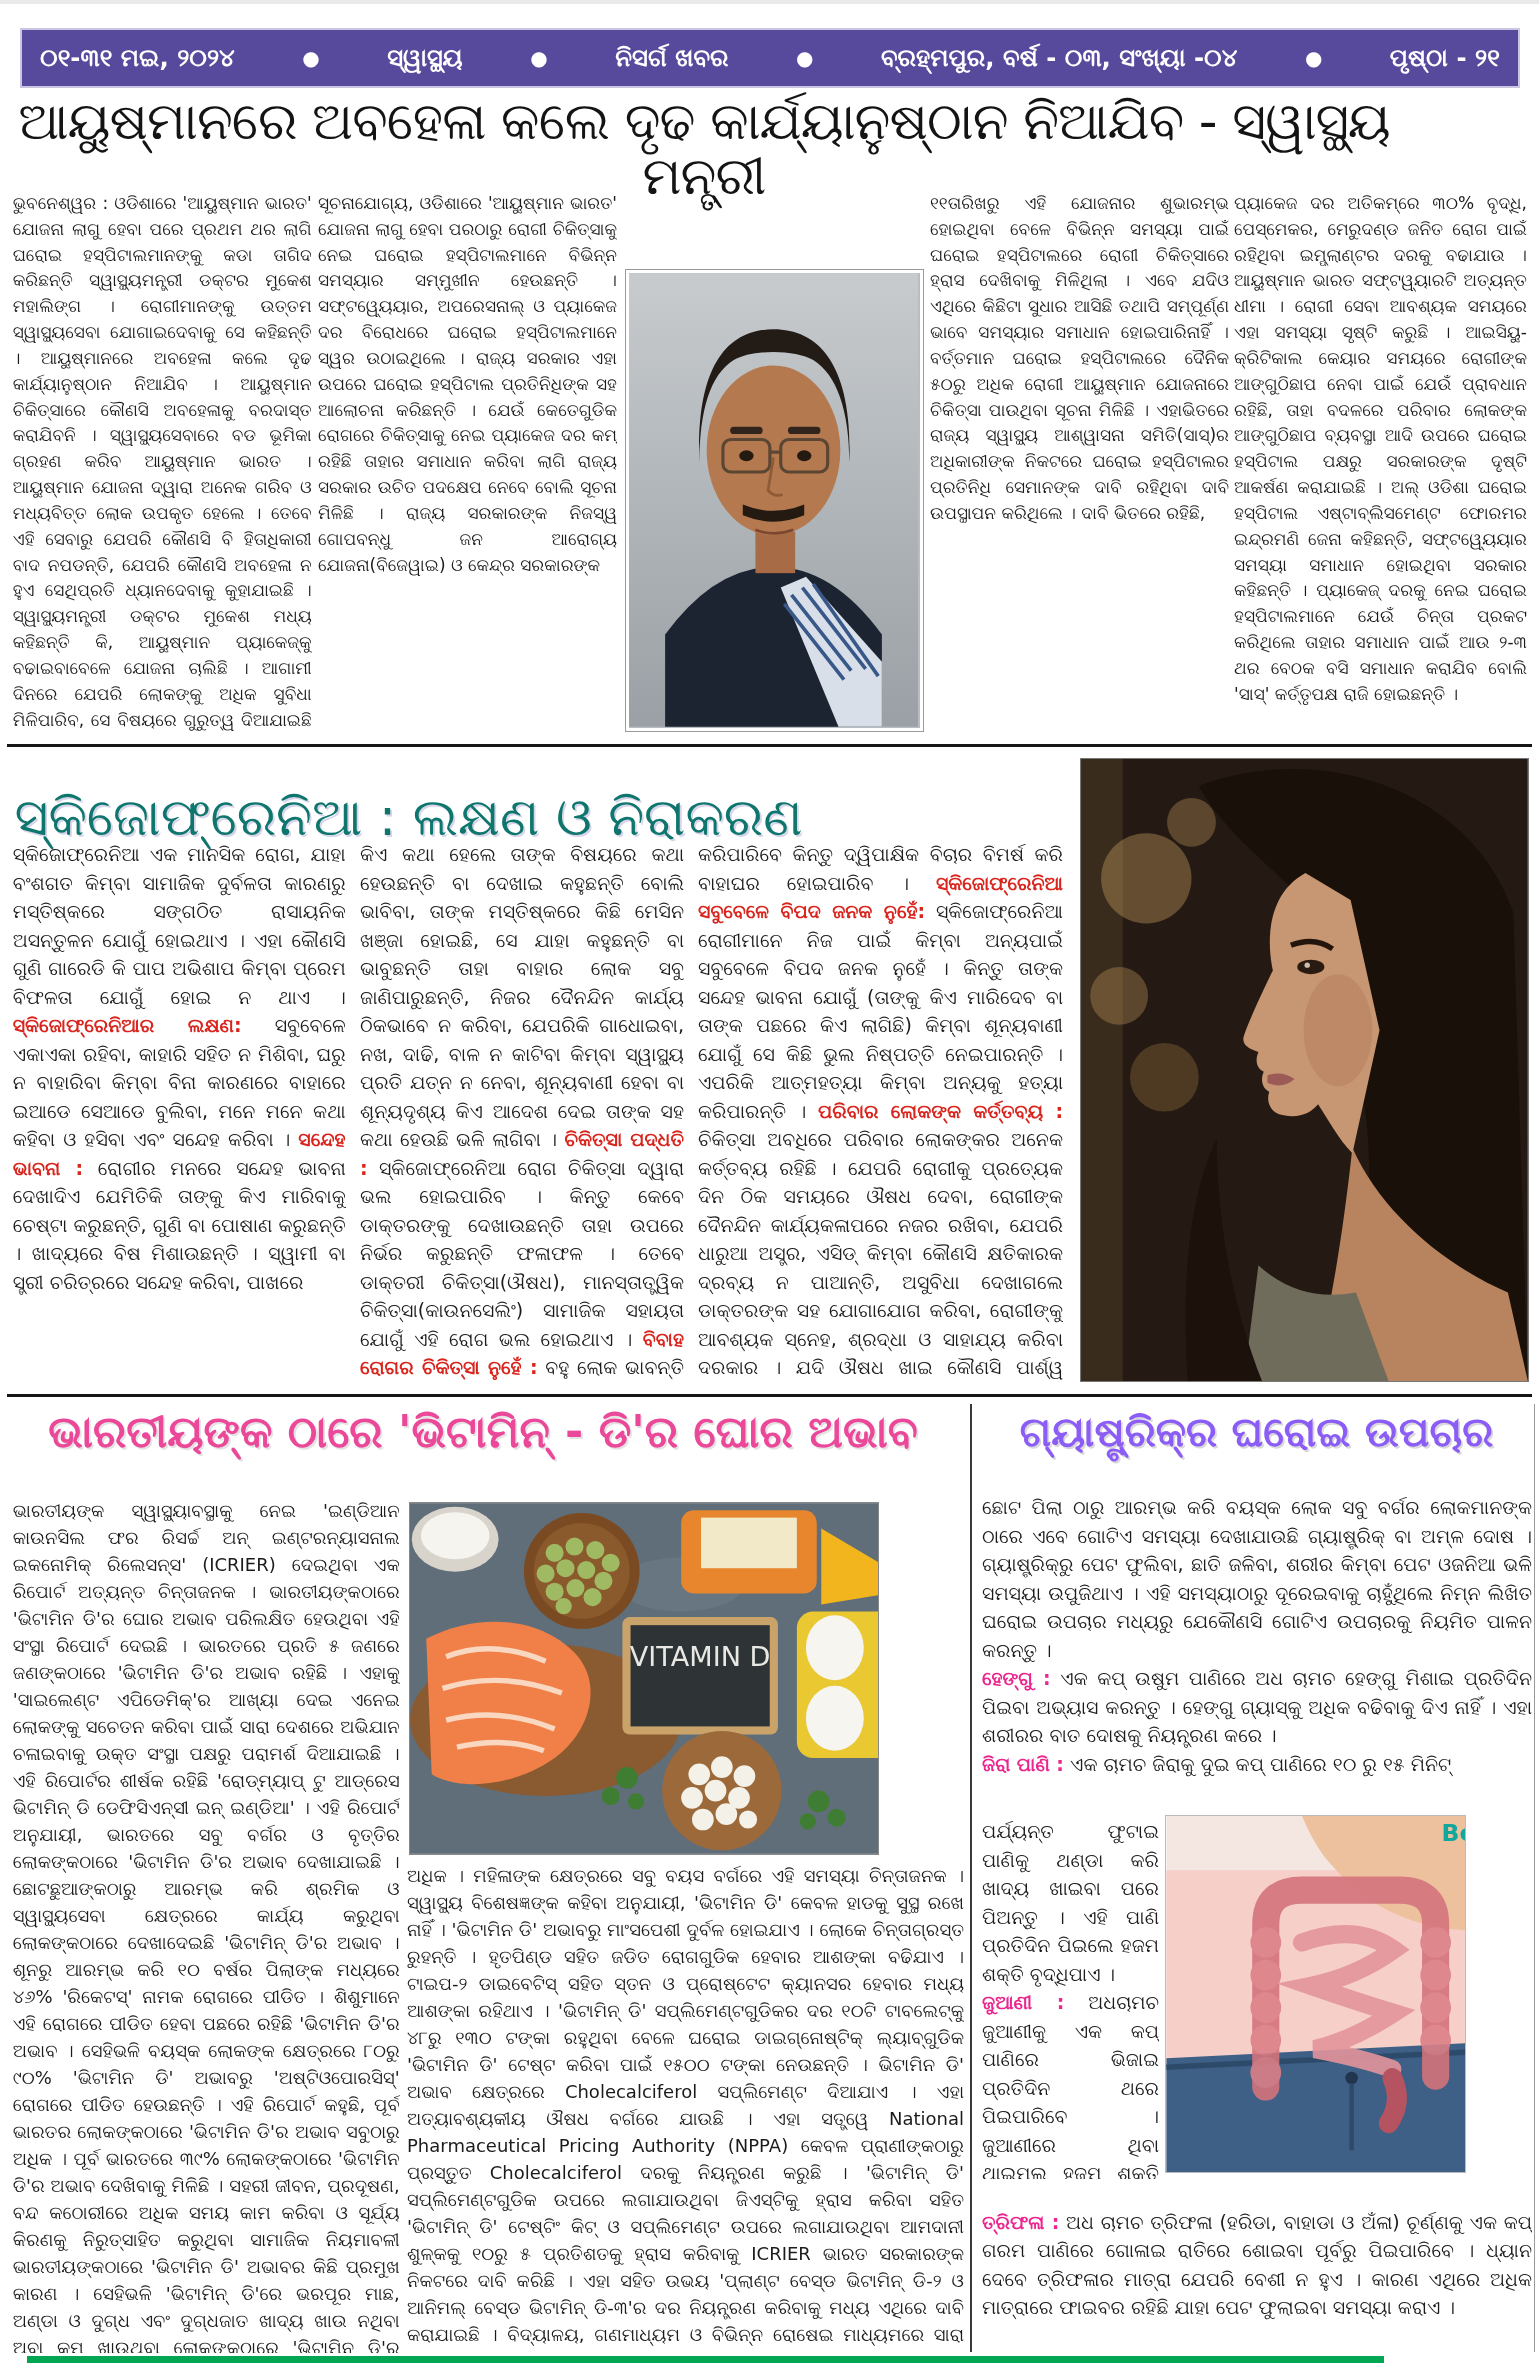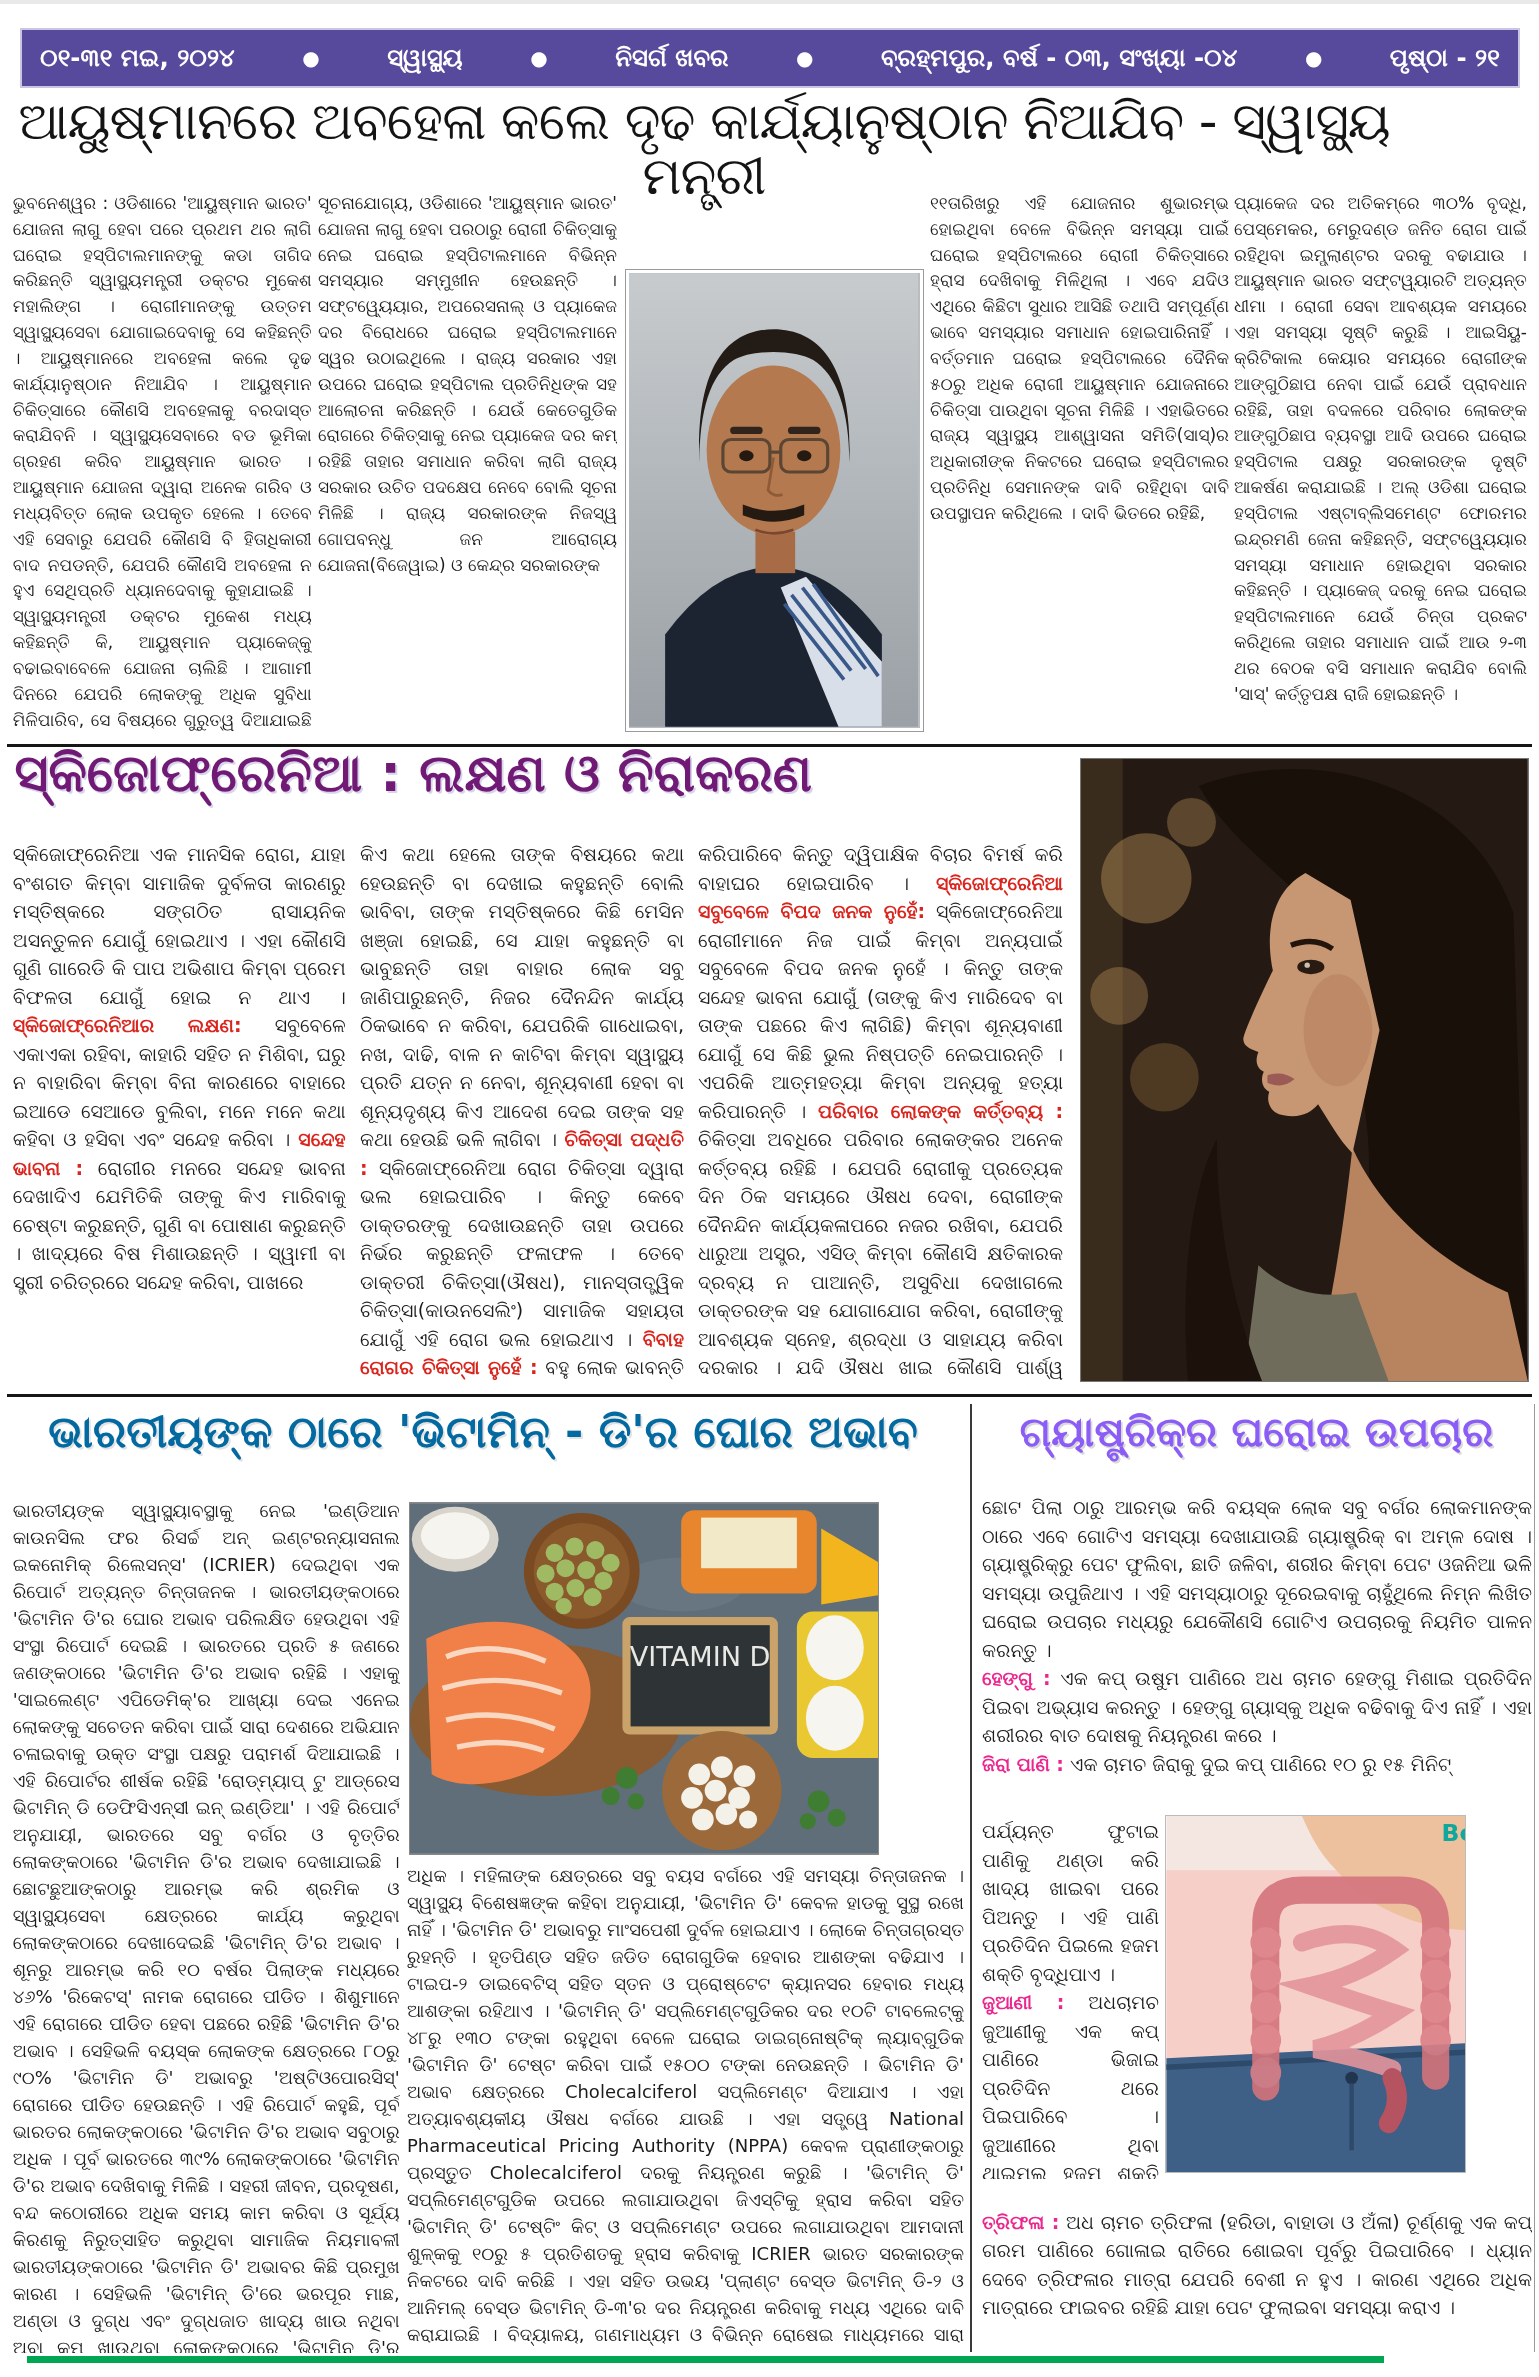--- a/index.html
+++ b/index.html
@@ -7,24 +7,24 @@
         font-family:"DejaVu Sans", sans-serif;overflow:hidden;margin:4px auto;color:#1c1c1c;}
   .abs{position:absolute;box-sizing:border-box;}
   
   .masthead{left:20px;top:23.5px;width:1500px;height:60px;background:#574a9c;
             border:2.7px solid #cbc5e4;display:flex;align-items:center;justify-content:space-between;
             padding:0 18px;color:#fff;font-weight:bold;font-size:24.4px;white-space:nowrap;}
   .masthead .dot{font-size:20px;}
   
   .h-main{left:0;top:90px;width:1395px;text-align:center;font-size:52px;font-weight:normal;
           color:#141414;letter-spacing:-0.9px;line-height:1.05;padding-left:13px;}
-  .h-schizo{left:14.5px;top:739px;width:1058px;font-size:52px;font-weight:bold;color:#701a75;
+  .h-schizo{left:14.5px;top:783px;width:1058px;font-size:52px;font-weight:normal;color:#0f766e;
             text-shadow:1.8px 1.8px 0 #d8d5ea;}
   .h-vitd{left:0;top:1402px;width:966px;text-align:center;font-size:44px;font-weight:bold;
-          color:#0369a1;text-shadow:1.8px 1.8px 0 #e3e3e3;}
+          color:#ec4899;text-shadow:1.8px 1.8px 0 #e3e3e3;}
   .h-gastric{left:977px;top:1404px;width:559px;text-align:center;font-size:41px;font-weight:bold;
              color:#8b5cf6;text-shadow:1.8px 1.8px 0 #d9d9d9;}
   
   .col{font-size:17px;line-height:1.52;text-align:justify;overflow:hidden;color:#1b1b1b;}
   .col-lg{font-size:19px;line-height:1.5;text-align:justify;overflow:hidden;color:#1b1b1b;}
   .indent{text-indent:31px;}
   .red-sub{color:#d9251d;font-weight:bold;}
   .pink-sub{color:#ec268f;font-weight:bold;}
   .rule-h{background:#161616;height:2.7px;}
   .rule-v{background:#3a3a3a;width:1.8px;}

